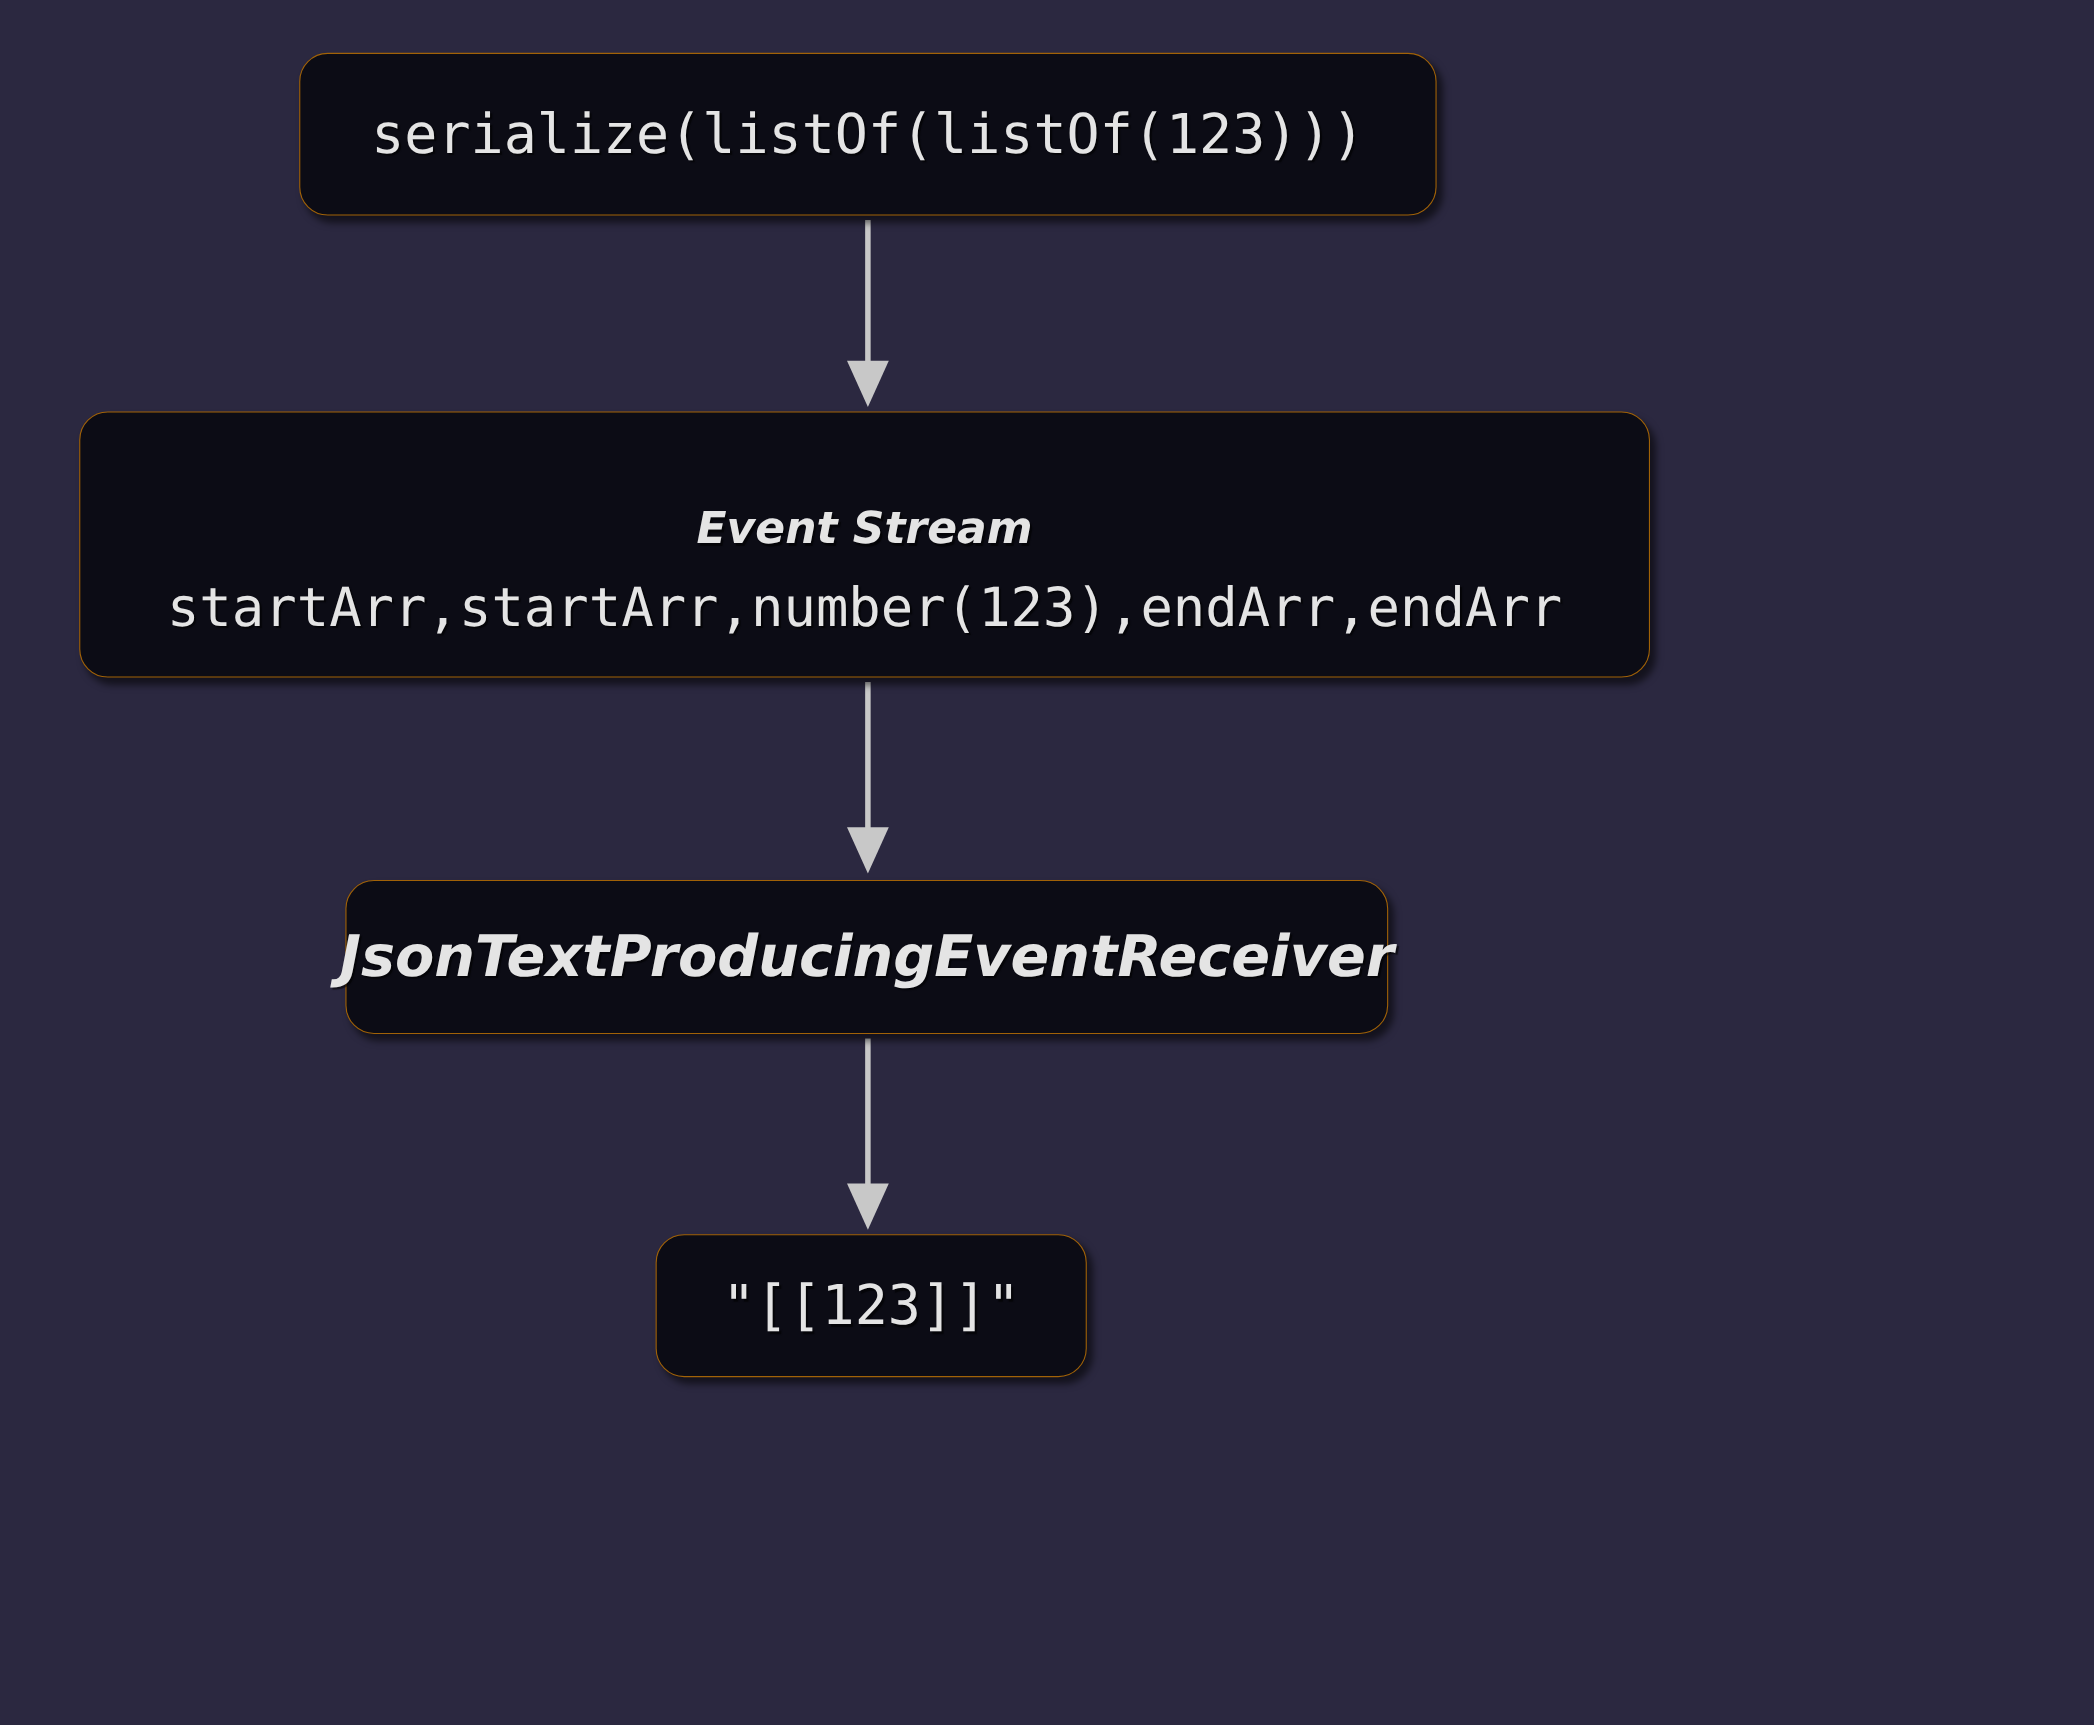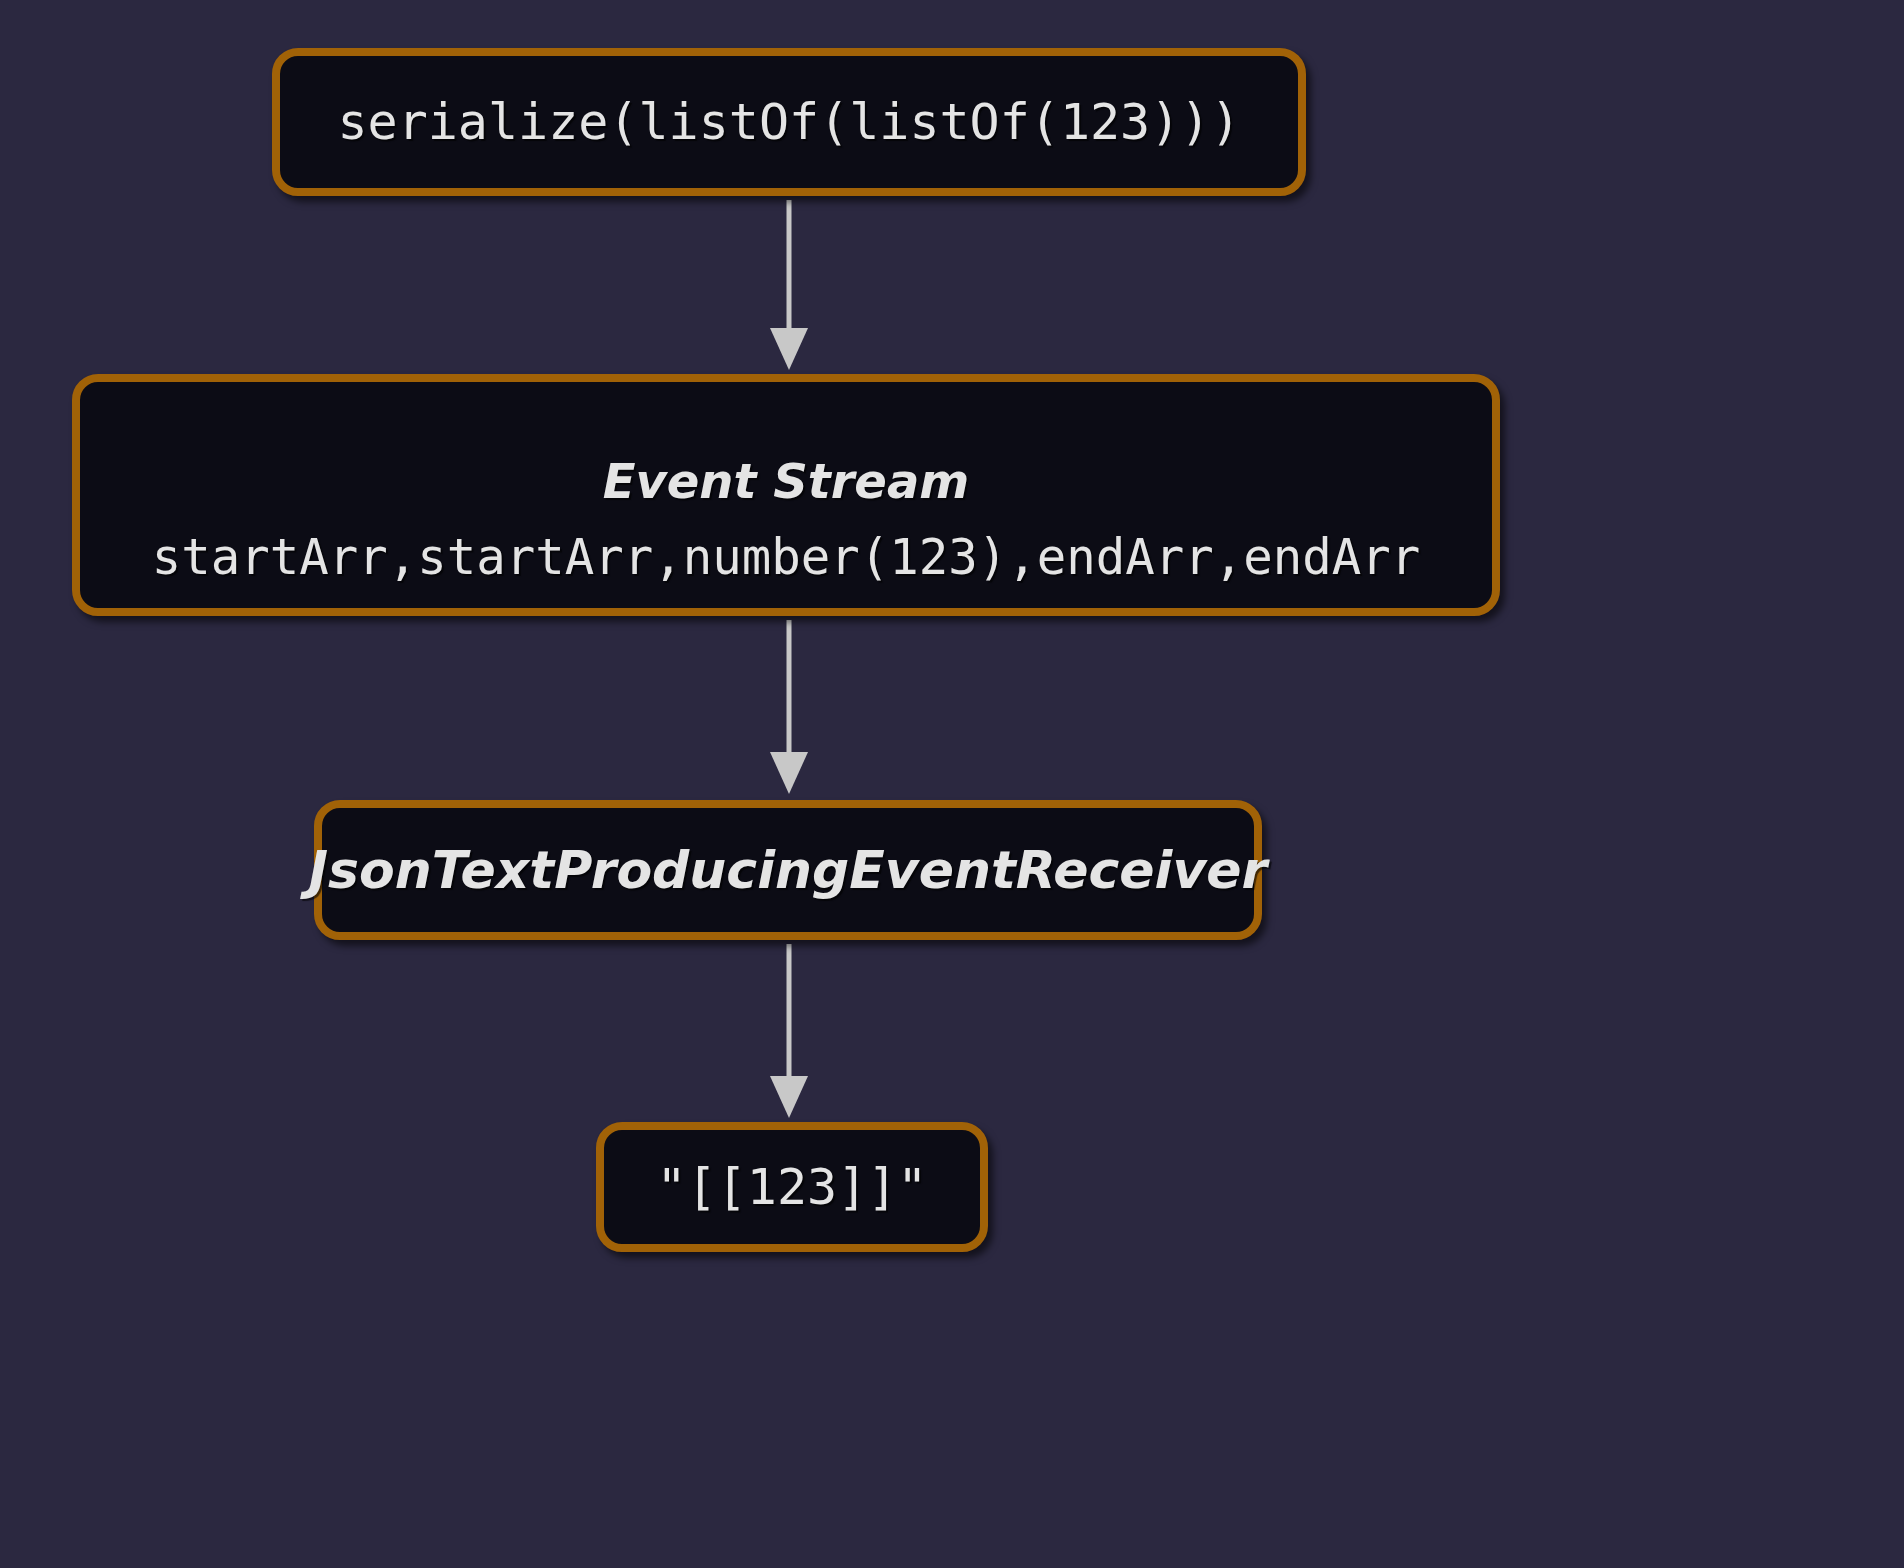--- a/index.html
+++ b/index.html
@@ -50,21 +50,21 @@
   .canvas {
     position: relative;
     width: 1904px;
     height: 1568px;
     z-index: 2;
   }
 
   .node {
     position: absolute;
     background: #0c0c15;
-    border: 8px solid #a16207;
+    border: 1px solid #a16207;
     border-radius: 26px;
     box-shadow: 5px 6px 7px rgba(0,0,0,0.55);
     display: flex;
     flex-direction: column;
     align-items: center;
     justify-content: center;
     color: #e2e2e2;
     text-align: center;
   }
 
@@ -87,21 +87,21 @@
     text-shadow: 2px 2px 1px rgba(0,0,0,0.6);
   }
 
   
   #node-input      { left: 272px;  top: 48px;   width: 1034px; height: 148px; }
   #node-events     { left: 72px;   top: 374px;  width: 1428px; height: 242px;
                      justify-content: center; gap: 20px; }
   #node-receiver   { left: 314px;  top: 800px;  width: 948px;  height: 140px; }
   #node-output     { left: 596px;  top: 1122px; width: 392px;  height: 130px; }
 
-  #node-events .italic-label { font-size: 48px; margin-top: 48px; }
+  #node-events .italic-label { font-size: 40px; margin-top: 48px; }
   #node-events .mono-label   { font-size: 49px; }
   #node-receiver .italic-label { font-size: 52px; }
   #node-output .mono-label   { font-size: 50px; }
 
   .edge-svg {
     position: absolute;
     left: 0;
     top: 0;
     width: 1904px;
     height: 1568px;

